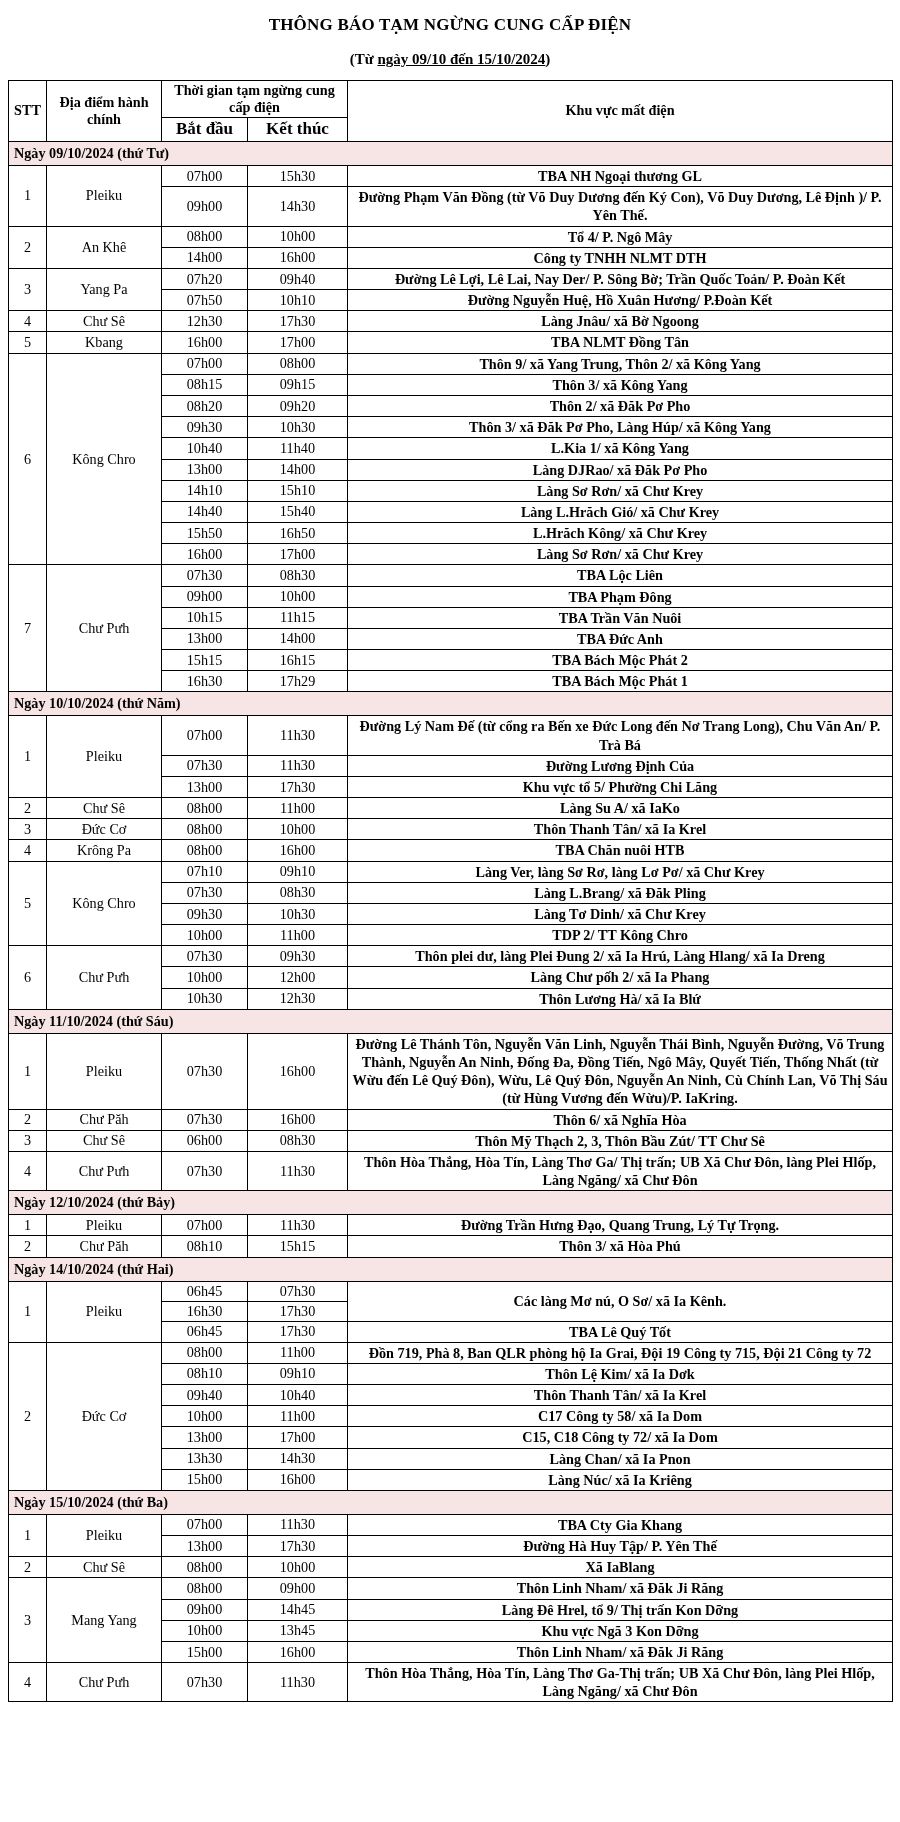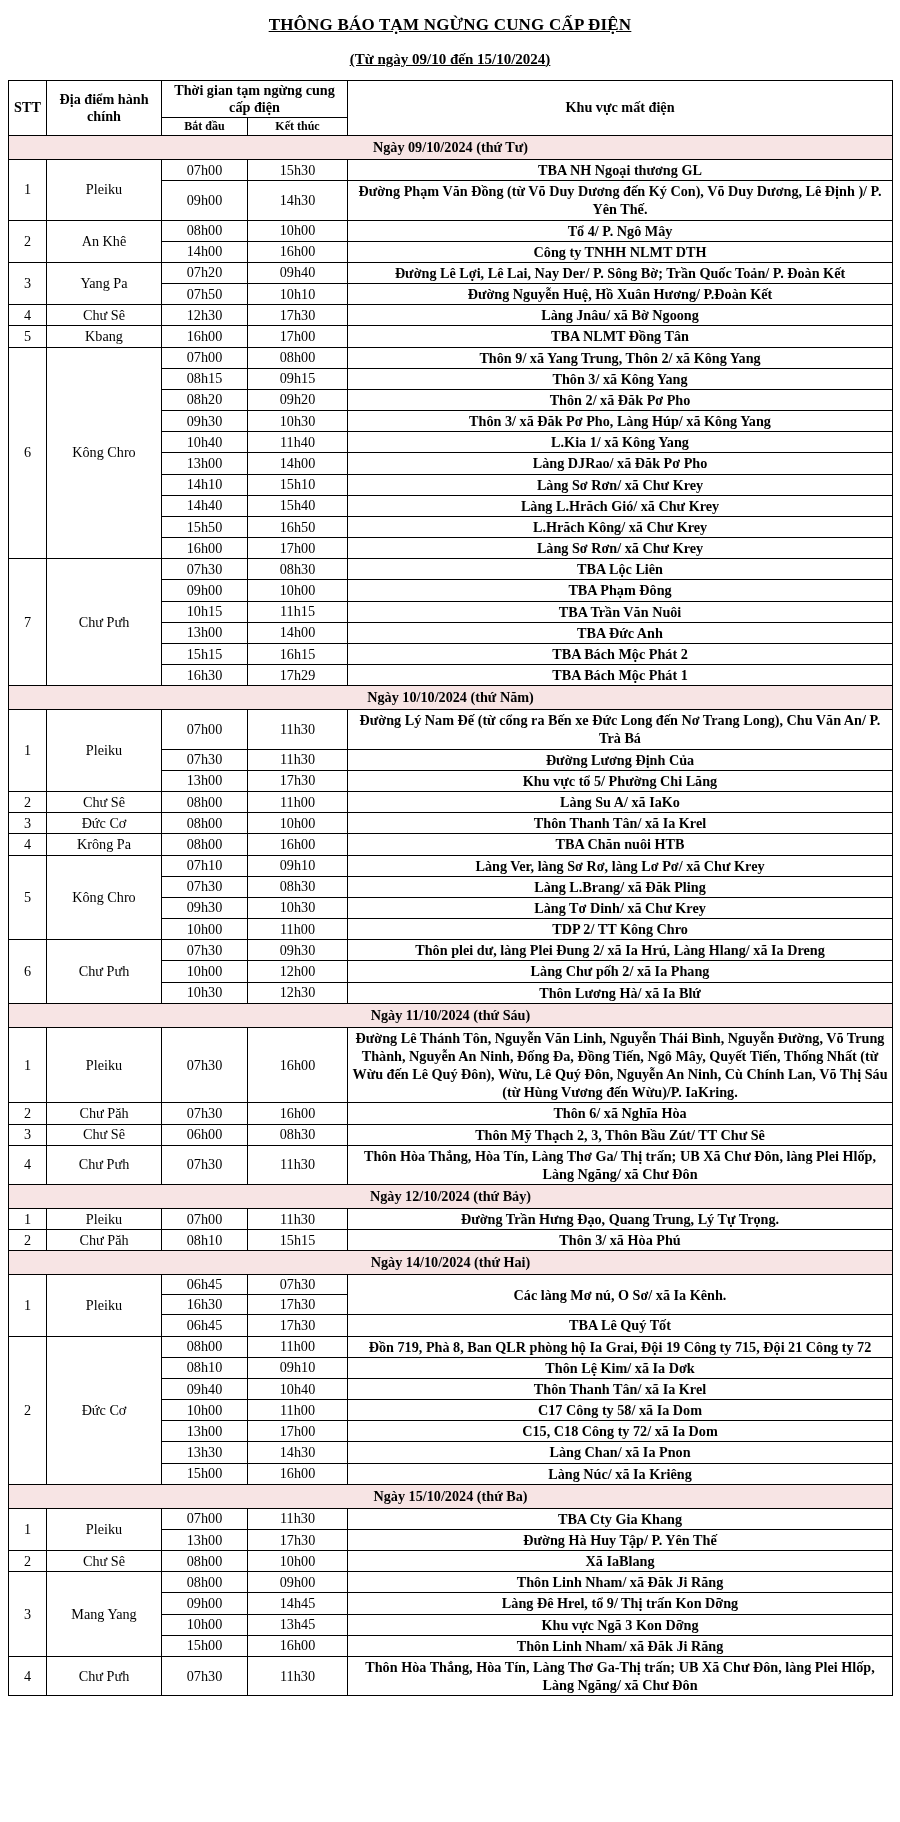--- a/index.html
+++ b/index.html
@@ -13,21 +13,20 @@
     color: #000000;
   }
   .page {
     width: 900px;
     box-sizing: border-box;
     padding: 8px 8px 40px 8px;
   }
   .title-block {
     text-align: center;
     padding: 6px 0 10px 0;
-    text-decoration: underline;
   }
   .title-main {
     font-size: 17px;
     font-weight: bold;
     letter-spacing: .2px;
     line-height: 1.25;
   }
   .title-sub {
     font-size: 15px;
     font-weight: bold;
@@ -56,28 +55,28 @@
     vertical-align: middle;
   }
   thead th {
     text-align: center;
     font-weight: bold;
     line-height: 1.22;
     padding: 4px 3px;
   }
   th.h-stt, th.h-loc, th.h-area { font-size: 14.2px; }
   th.h-time { font-size: 14.2px; }
-  th.h-sub  { font-size: 12px; font-weight: bold; }
+  th.h-sub  { font-size: 17px; font-weight: bold; }
 
   tr.day-row td {
     background: #f7e4e4;
     font-weight: bold;
     font-size: 14.2px;
     padding: 3px 5px;
-    text-align: center;
+    text-align: left;
   }
   td.stt, td.loc {
     text-align: center;
   }
   td.time {
     text-align: center;
     white-space: nowrap;
   }
   td.area {
     text-align: center;

